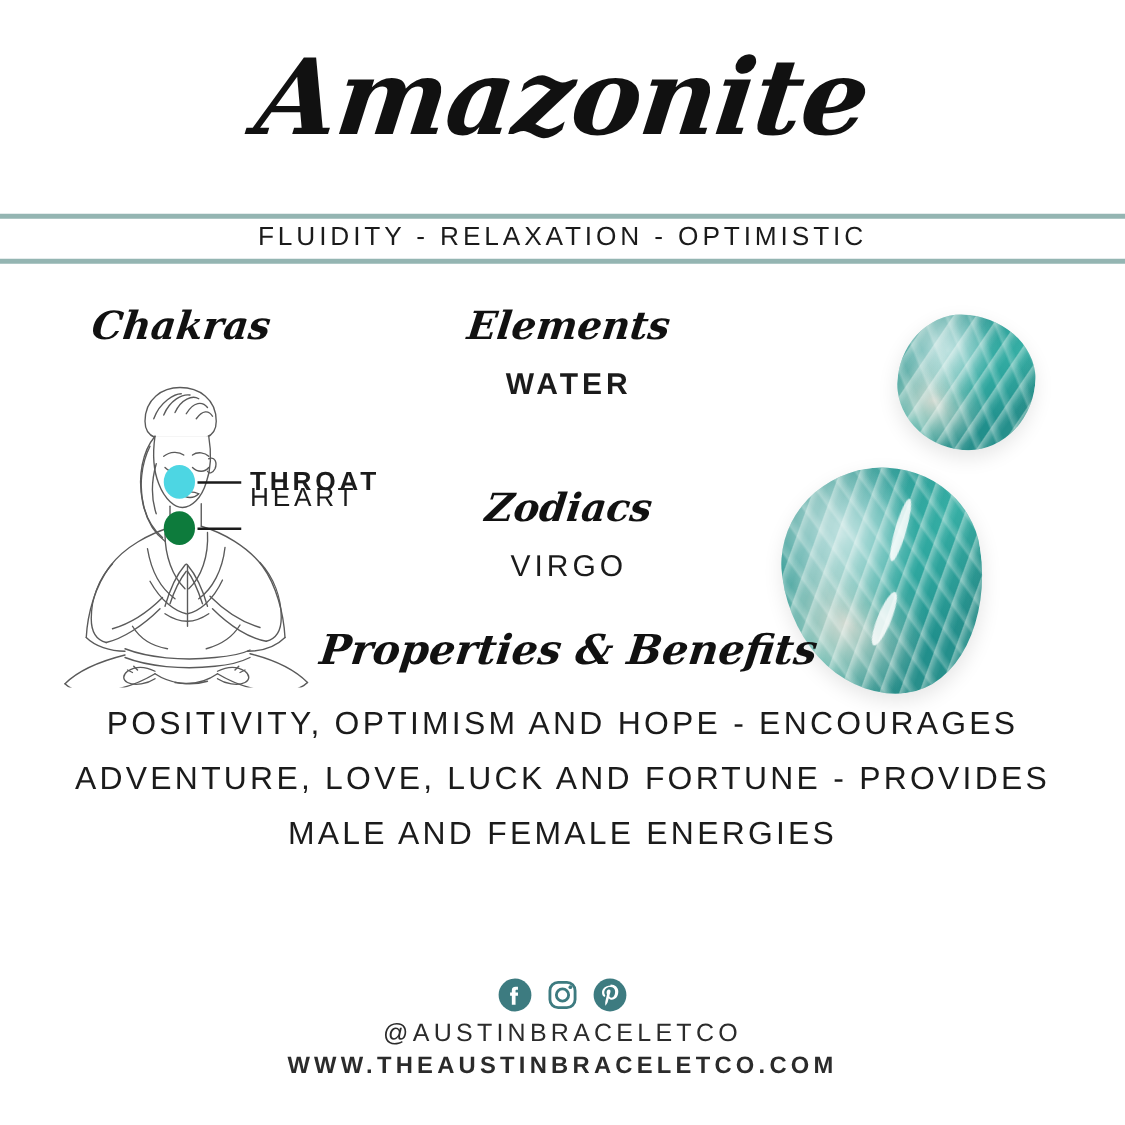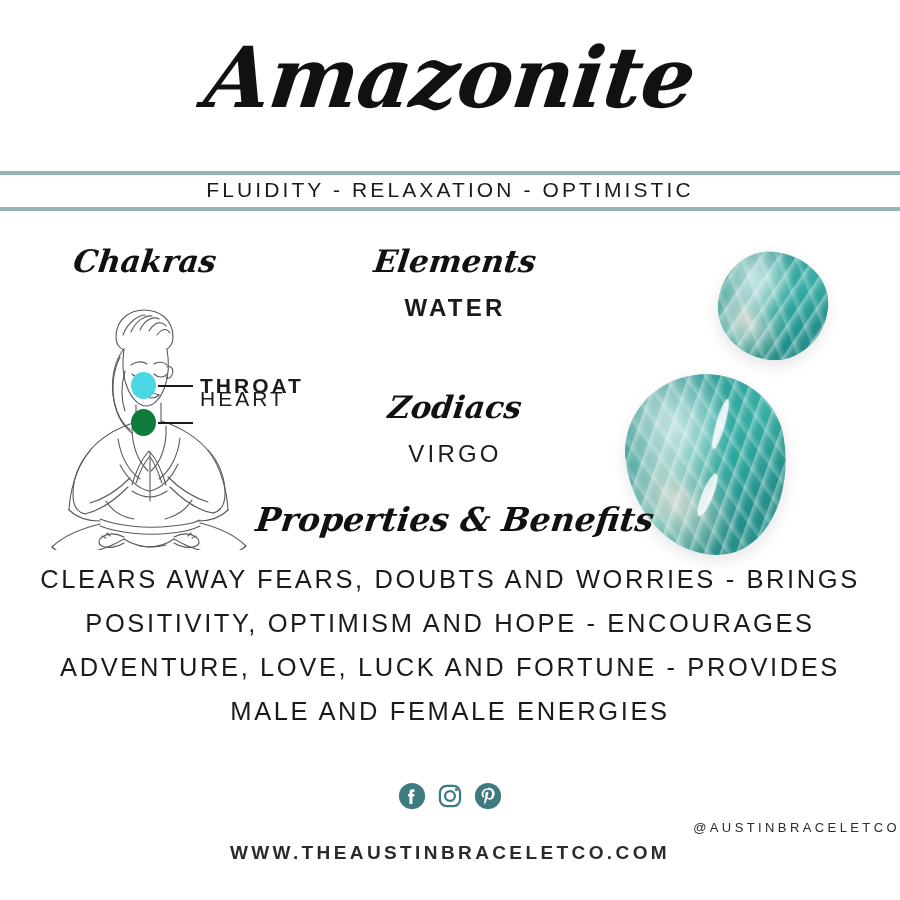--- a/index.html
+++ b/index.html
@@ -261,24 +261,23 @@
     position: absolute;
     top: 815px;
     left: 0;
     width: 900px;
     text-align: center;
     color: #2b2b2b;
     font-weight: 300;
   }
   .footer .handle {
     display: block;
-    font-size: 13px;
+    font-size: 20px;
     letter-spacing: 3.4px;
     line-height: 25px;
-    text-align: right;
   }
   .footer .site {
     display: block;
     font-size: 19px;
     letter-spacing: 3.4px;
     line-height: 25px;
     font-weight: bold;
   }
 </style>
 </head>
@@ -388,21 +387,20 @@
 <div class="h-zodiacs script">Zodiacs</div>
 <div class="value v-virgo">VIRGO</div>
 
 <div class="stone stone-small"></div>
 <div class="stone stone-large"></div>
 <div class="glint glint-a"></div>
 <div class="glint glint-b"></div>
 
 <div class="h-properties script">Properties &amp; Benefits</div>
 <div class="props-body">
-  <span class="pline">CLEARS AWAY FEARS, DOUBTS AND WORRIES - BRINGS</span>
   <span class="pline">POSITIVITY, OPTIMISM AND HOPE - ENCOURAGES</span>
   <span class="pline">ADVENTURE, LOVE, LUCK AND FORTUNE - PROVIDES</span>
   <span class="pline">MALE AND FEMALE ENERGIES</span>
 </div>
 
 <div class="socials">
   <span>
     <svg class="social-icon" viewBox="0 0 32 32">
       <circle cx="16" cy="16" r="15" fill="#3d7b80"></circle>
       <path d="M18.7 16.6h-2.2V25h-3.4v-8.4h-1.6v-2.9h1.6v-1.9c0-2.2 1-3.4 3.5-3.4h2.1v2.9h-1.3c-.7 0-.9.3-.9.9v1.5h2.3l-.1 2.9z" fill="#ffffff"></path>

